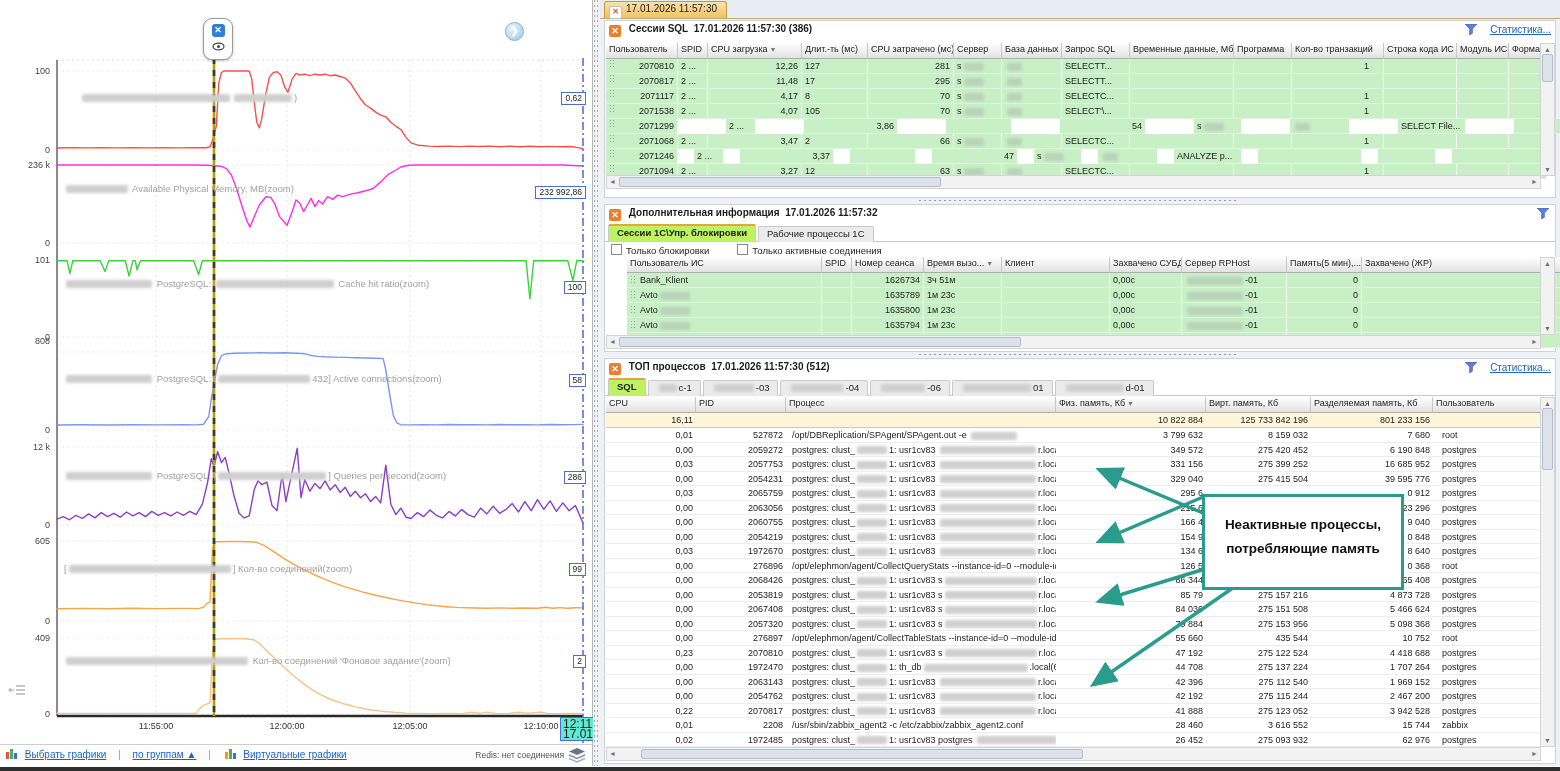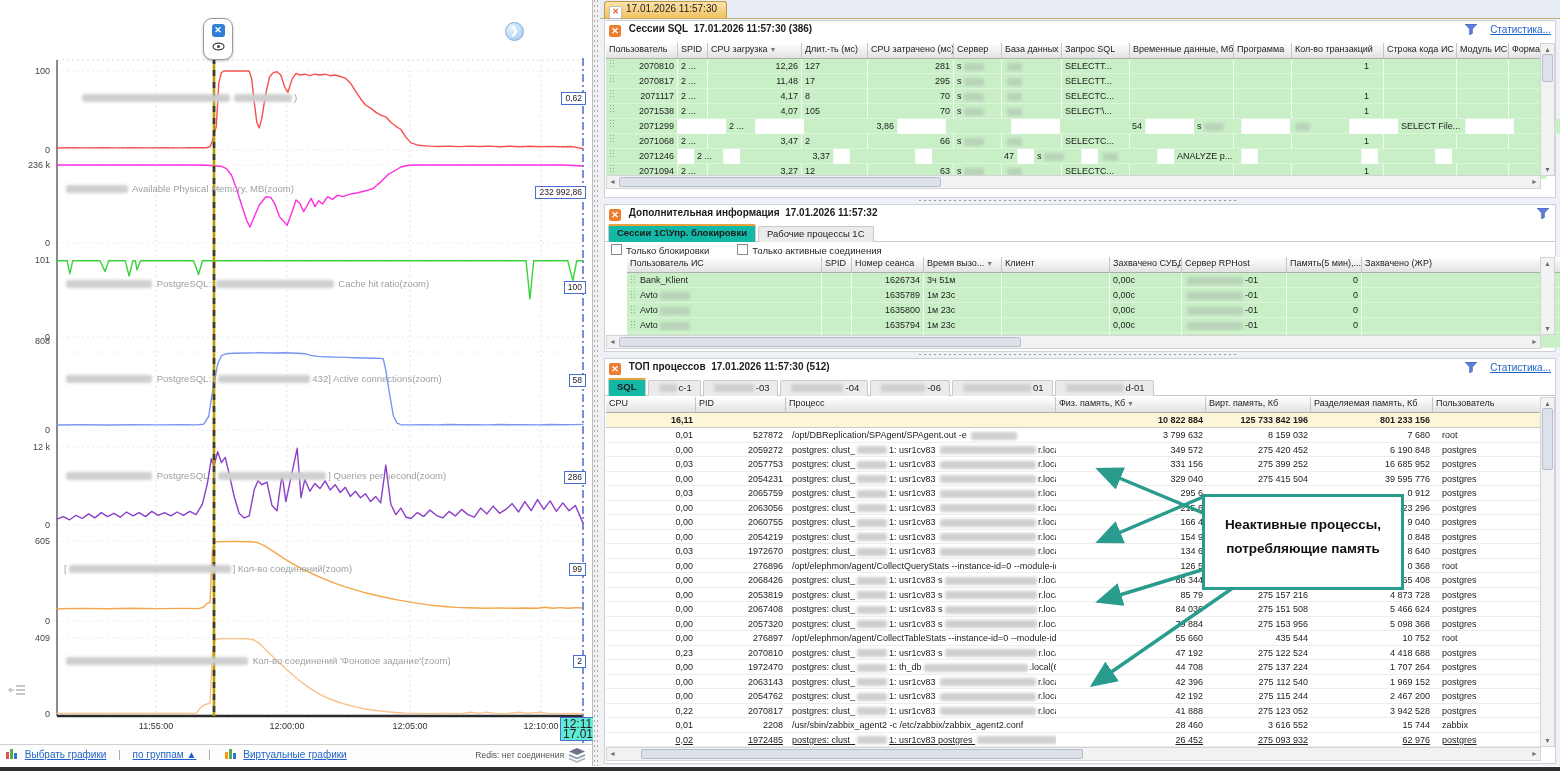--- a/index.html
+++ b/index.html
@@ -60,33 +60,33 @@
   .gt{position:absolute;left:1px;}
   .gr{display:grid;}
   .hc{background:linear-gradient(#ffffff,#e2e2e2);border-right:1px solid #c6c6c6;border-bottom:1px solid #aeaeae;
       font-size:9px;padding:1px 3px 0 3px;white-space:nowrap;overflow:hidden;height:14px;}
   .cell{font-size:9px;white-space:nowrap;overflow:hidden;padding:0 3px;line-height:14px;}
   .green .cell{background:#c9efc7;border-right:1px solid rgba(255,255,255,.75);border-bottom:1px solid #daf5d8;}
   .ra{text-align:right;} .la{text-align:left;} .pr14{padding-right:14px;}
   .sort{color:#7a7a7a;font-size:7px;}
   .grip{display:inline-block;width:7px;height:8px;margin-right:3px;
         background-image:radial-gradient(#9aa59a 34%,transparent 36%);background-size:3px 3px;}
-  .boldrow .cell{font-weight:bold;background:#fcf5d9;border-bottom:1px solid #c9c9c9;}
+  .boldrow .cell{font-weight:normal;background:#fcf5d9;border-bottom:1px solid #c9c9c9;}
   .wrow .cell{border-bottom:1px solid #ededed;}
   
   .sbv{position:absolute;width:13px;background:#f2f2f2;border:1px solid #d4d4d4;font-size:7px;color:#707070;text-align:center;}
   .sbv .th{position:absolute;left:1px;right:1px;background:#dde2ea;border:1px solid #b6bdca;border-radius:2px;}
   .sbh{position:absolute;height:12px;background:#f2f2f2;border:1px solid #d4d4d4;}
   .sbh .th{position:absolute;top:1px;bottom:1px;background:#dde2ea;border:1px solid #b6bdca;border-radius:2px;}
   .sbh .ar,.sbv .ar{position:absolute;font-size:7px;color:#707070;line-height:11px;}
   
   .tabrow{position:relative;height:17px;border-bottom:1px solid #c9c9c9;padding-left:2px;}
   .tb{display:inline-block;height:14px;margin:2px 1px 0 1px;padding:1px 8px 0 8px;font-size:9.5px;
       background:#ebebeb;border:1px solid #c9c9c9;border-bottom:none;border-radius:2px 2px 0 0;vertical-align:bottom;white-space:nowrap;}
-  .tb.on{background:#14b8a6;border-top:2px solid #e8a33d;font-weight:bold;height:15px;margin-top:0;text-align:center;}
+  .tb.on{background:#bef264;border-top:2px solid #e8a33d;font-weight:bold;height:15px;margin-top:0;text-align:center;}
   .cbrow{height:15px;font-size:9.5px;padding:2px 0 0 6px;}
   .cb{display:inline-block;width:9px;height:9px;border:1px solid #8a8a8a;background:#fff;vertical-align:-1px;margin-right:4px;}
   .cblab{margin-right:28px;}
   
   #ann{position:absolute;left:1202px;top:494px;width:196px;height:74px;background:#fff;border:3px solid #2a9c8d;
        z-index:51;text-align:center;font-size:13.5px;font-weight:bold;line-height:1.75;padding-top:16px;color:#111;}
   #arrows{position:absolute;left:0;top:0;z-index:50;pointer-events:none;}
   #bottom-strip{position:absolute;left:0;bottom:0;width:100%;height:4px;background:#2e2e2e;z-index:60;}
 </style>
 </head>
@@ -690,21 +690,21 @@
         </div>
         <div class="gr wrow" style="grid-template-columns: 90px 90px 270px 150px 105px 122px 108px; height: 14.5px; line-height: 14.5px;">
           <div class="cell ra">0,01</div>
           <div class="cell ra">2208</div>
           <div class="cell la" style="padding-left: 6px;">/usr/sbin/zabbix_agent2 -c /etc/zabbix/zabbix_agent2.conf</div>
           <div class="cell ra">28 460</div>
           <div class="cell ra">3 616 552</div>
           <div class="cell ra">15 744</div>
           <div class="cell la" style="padding-left: 9px;">zabbix</div>
         </div>
-        <div class="gr wrow" style="grid-template-columns: 90px 90px 270px 150px 105px 122px 108px; height: 14.5px; line-height: 14.5px; text-decoration: underline;">
+        <div class="gr wrow" style="grid-template-columns: 90px 90px 270px 150px 105px 122px 108px; height: 14.5px; line-height: 14.5px;">
           <div class="cell ra">0,02</div>
           <div class="cell ra">1972485</div>
           <div class="cell la" style="padding-left: 6px;">postgres: clust_<span class="blur " style="width: 30px;"></span>1: usr1cv83 postgres <span class="blur " style="width: 80px;"></span>.local(43690) EX...</div>
           <div class="cell ra">26 452</div>
           <div class="cell ra">275 093 932</div>
           <div class="cell ra">62 976</div>
           <div class="cell la" style="padding-left: 9px;">postgres</div>
         </div>
       </div>
     <div class="sbv" style="right:0;top:38px;height:348px;">

